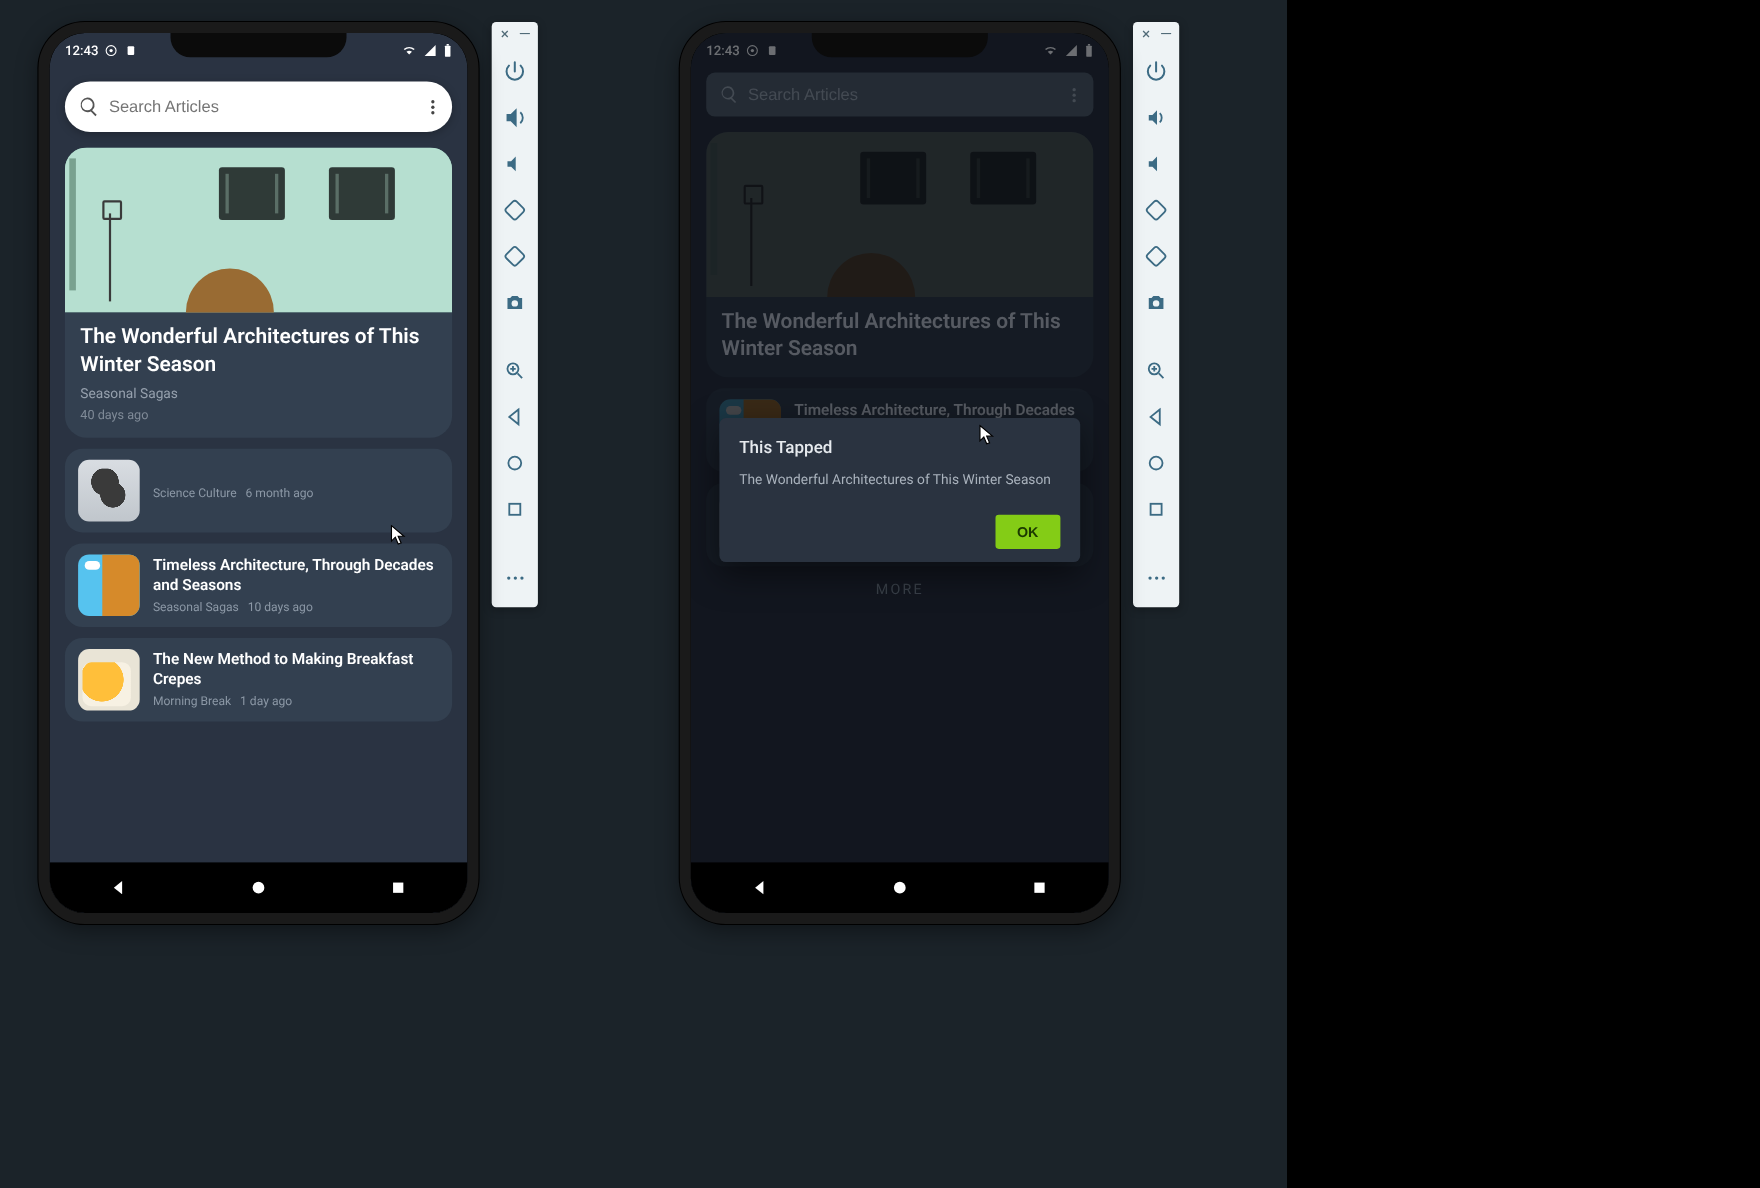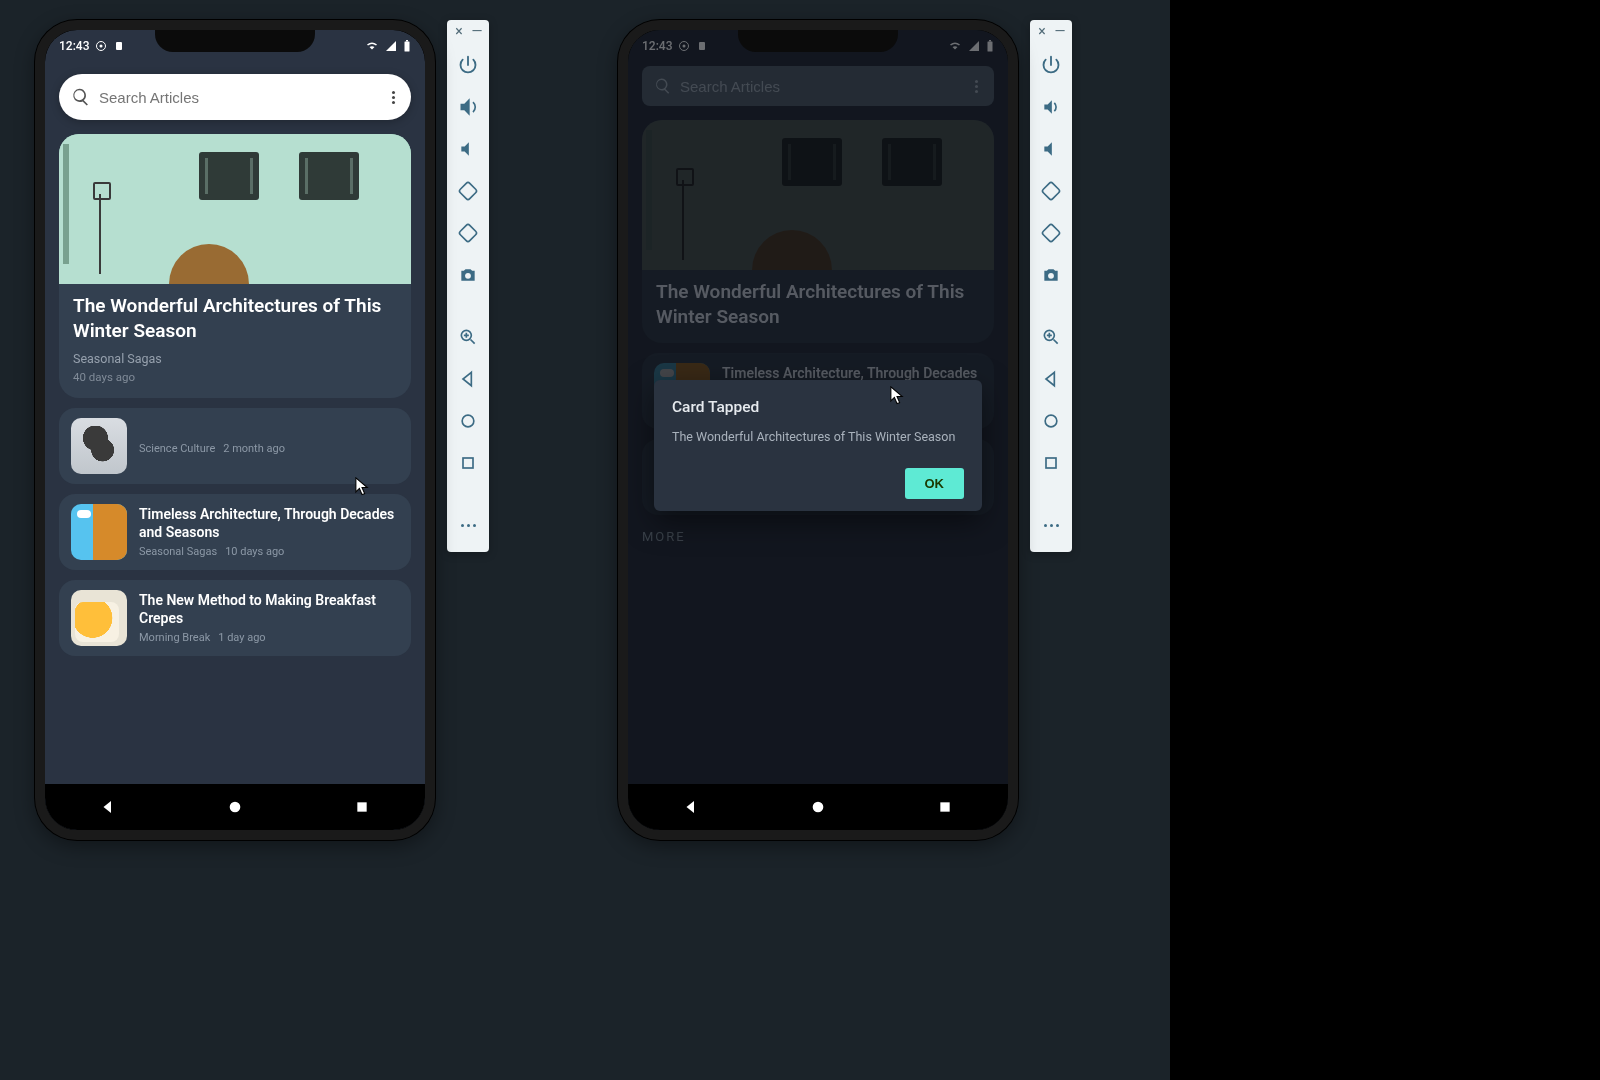--- a/index.html
+++ b/index.html
@@ -132,21 +132,21 @@
     flex-shrink: 0;
     position: relative;
     overflow: hidden;
   }
   .card-body { flex: 1; color: #fff; }
   .card-title { font-size: 14px; font-weight: 600; line-height: 1.25; }
   .card-meta { font-size: 11px; color: #8c98a6; margin-top: 4px; }
   .card-meta .src { margin-right: 8px; margin-top: 43px; }
 
   .morebtn {
-    text-align: left;
+    text-align: center;
     color: #7f8b97;
     font-size: 13px;
     letter-spacing: 2px;
     margin: 14px 0 0 0;
   }
 
   
   .navbar {
     height: 46px;
     background: #000;
@@ -192,21 +192,21 @@
     border-radius: 6px;
     padding: 18px 18px 12px 18px;
     color: #e3e7eb;
     z-index: 60;
     box-shadow: 0 10px 30px rgba(0,0,0,.5);
   }
   .dialog h3 { font-size: 15.5px; font-weight: 500; color:#e6eaee; }
   .dialog p { font-size: 12.5px; color:#a9b2bc; margin-top: 12px; line-height:1.4; }
   .dialog .actions { display:flex; justify-content:flex-end; margin-top:22px; }
   .dialog .okbtn {
-    background: #5eead4;
+    background: #84cc16;
     color: #1b3900;
     border: none;
     padding: 8px 20px;
     font-weight: 600;
     font-size: 13px;
     border-radius: 3px;
   }
 
   
   .searchbar.dimmed {
@@ -310,21 +310,21 @@
               <div class="hero-body">
                 <div class="hero-title">The Wonderful Architectures of This Winter Season</div>
                 <div class="hero-sub">Seasonal Sagas</div>
                 <div class="hero-meta">40 days ago</div>
               </div>
             </div>
 
             <div class="list-card">
               <div class="thumb thumb-butterfly"></div>
               <div class="card-body">
-                <div class="card-meta"><span class="src">Science Culture</span><span>2 month ago</span></div>
+                <div class="card-meta"><span class="src">Science Culture</span><span>6 month ago</span></div>
               </div>
             </div>
 
             <div class="list-card">
               <div class="thumb thumb-arch"></div>
               <div class="card-body">
                 <div class="card-title">Timeless Architecture, Through Decades and Seasons</div>
                 <div class="card-meta"><span class="src">Seasonal Sagas</span><span>10 days ago</span></div>
               </div>
             </div>
@@ -513,21 +513,21 @@
               </div>
             </div>
 
             <div class="morebtn">MORE</div>
           </div>
         </div>
 
         <div class="dim-overlay"></div>
 
         <div class="dialog">
-          <h3>Card Tapped</h3>
+          <h3>This Tapped</h3>
           <p>The Wonderful Architectures of This Winter Season</p>
           <div class="actions">
             <button class="okbtn">OK</button>
           </div>
           <div class="cursor" style="left:236px; top:6px">
             <svg viewBox="0 0 16 22">
                 <path d="M1 1l0 16 4-4 3 7 3-1-3-7 6 0z"></path>
               </svg>
           </div>
         </div>

